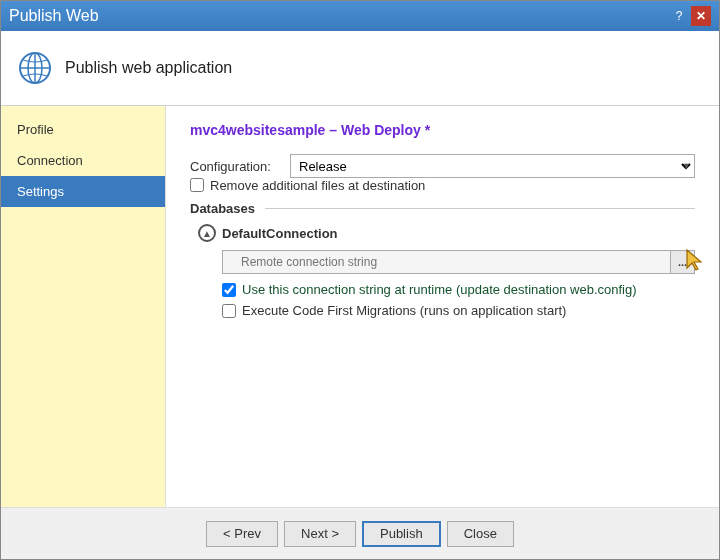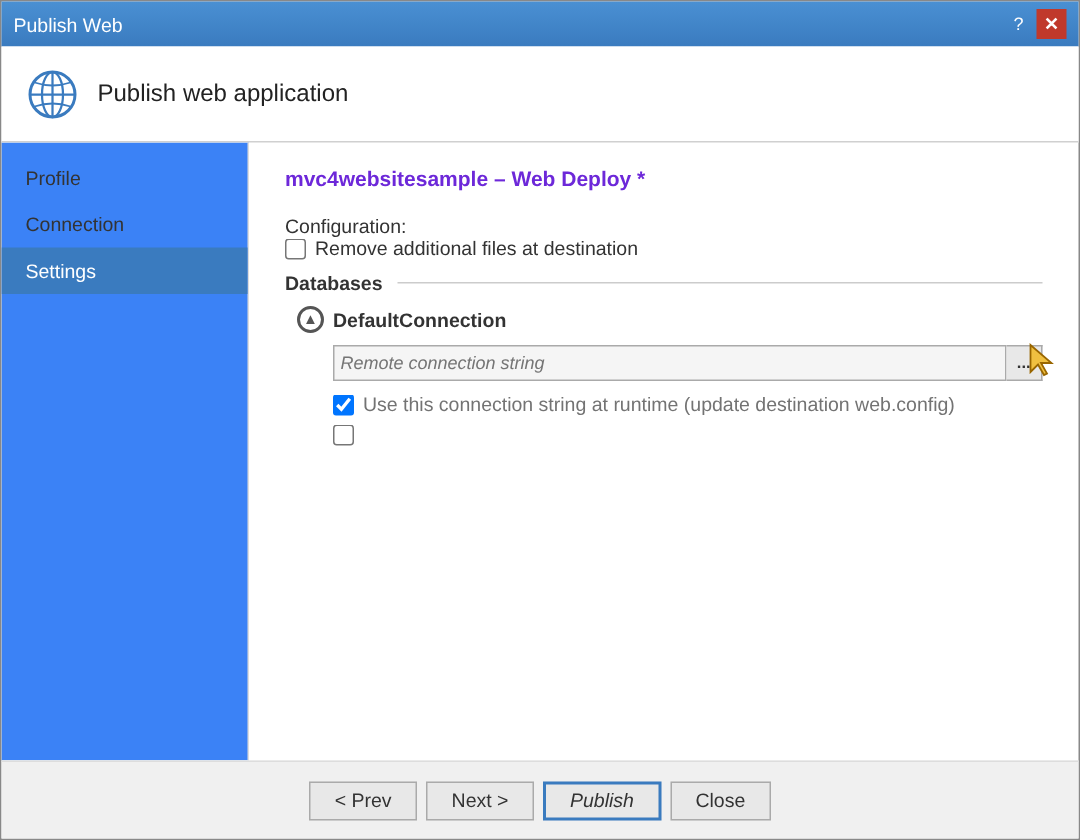--- a/index.html
+++ b/index.html
@@ -27,21 +27,21 @@
       background: linear-gradient(to bottom, #4a90d3, #3a7bbf);
       color: white;
       display: flex;
       align-items: center;
       justify-content: space-between;
       padding: 0 8px;
       height: 30px;
       flex-shrink: 0;
     }
     .title-bar-text {
-      font-size: 13px;
+      font-size: 16px;
       font-weight: normal;
     }
     .title-bar-buttons {
       display: flex;
       gap: 2px;
       align-items: center;
     }
     .title-btn {
       width: 20px;
       height: 20px;
@@ -60,39 +60,39 @@
       font-weight: bold;
     }
     .header-area {
       background: #fff;
       border-bottom: 1px solid #d0d0d0;
       padding: 10px 16px;
       display: flex;
       align-items: center;
       gap: 12px;
       flex-shrink: 0;
-      height: 64px;
+      height: 75px;
     }
     .globe-icon {
       width: 36px;
       height: 36px;
       flex-shrink: 0;
     }
     .header-title {
       font-size: 16px;
       color: #222;
     }
     .content-area {
       display: flex;
       flex: 1;
       overflow: hidden;
     }
     .sidebar {
       width: 165px;
-      background: #3b82f6;
+      background: #fef9c3;
       border-right: 1px solid #ddd;
       padding-top: 8px;
       flex-shrink: 0;
     }
     .sidebar-item {
       padding: 8px 16px;
       cursor: pointer;
       color: #333;
       font-size: 13px;
     }
@@ -139,21 +139,21 @@
       position: absolute;
       right: 4px;
       top: 50%;
       transform: translateY(-50%);
       font-size: 9px;
       pointer-events: none;
       color: #555;
     }
     .checkbox-row {
       display: flex;
-      align-items: flex-end;
+      align-items: flex-start;
       gap: 6px;
       margin-bottom: 8px;
     }
     .checkbox-row input[type=checkbox] {
       width: 14px;
       height: 14px;
     }
     .checkbox-row label {
       font-size: 13px;
       color: #333;
@@ -209,23 +209,22 @@
       display: flex;
       margin-left: 24px;
       margin-bottom: 8px;
     }
     .connection-string-input {
       flex: 1;
       height: 24px;
       border: 1px solid #aaa;
       background: #f5f5f5;
       font-size: 12px;
-      padding: 0 4px;
+      padding: 0 18px;
       color: #888;
-      font-style: italic;
     }
     .connection-string-btn {
       width: 24px;
       height: 24px;
       border: 1px solid #aaa;
       border-left: none;
       background: #e8e8e8;
       cursor: pointer;
       display: flex;
       align-items: center;
@@ -251,21 +250,21 @@
       gap: 6px;
       margin-left: 24px;
       margin-bottom: 6px;
     }
     .db-checkbox-row input[type=checkbox] {
       width: 14px;
       height: 14px;
     }
     .db-checkbox-row label {
       font-size: 13px;
-      color: #737373;
+      color: #14532d;
     }
     .db-checkbox-row label.normal {
       color: #333;
     }
     .footer {
       border-top: 1px solid #ddd;
       background: #f0f0f0;
       padding: 10px 16px;
       display: flex;
       justify-content: center;
@@ -279,21 +278,20 @@
       padding: 0 16px;
       border: 1px solid #aaa;
       background: #e8e8e8;
       font-size: 13px;
       cursor: pointer;
       color: #333;
     }
     .footer-btn.publish {
       background: #e8e8e8;
       border: 2px solid #3a7bbf;
-      font-style: italic;
     }
   </style>
 </head>
 <body>
 
 <div class="dialog">
 
   <div class="title-bar">
     <span class="title-bar-text">Publish Web</span>
     <div class="title-bar-buttons">
@@ -323,20 +321,25 @@
     </div>
 
     <div class="main-content">
       <div class="section-title">
         <span>mvc4websitesample</span>
         <span> – <span>Web Deploy *</span></span>
       </div>
 
       <div class="config-row">
         <span class="config-label">Configuration:</span>
+        <div class="select-wrapper">
+          <select>
+            <option>Release</option>
+          </select>
+        </div>
       </div>
 
       <div class="checkbox-row">
         <input type="checkbox" id="removeFiles" style="">
         <label for="removeFiles">Remove additional files at destination</label>
       </div>
 
       <div class="databases-section">
         <div class="databases-title">
           <span>Databases</span>
@@ -363,20 +366,21 @@
             </div>
           </div>
 
           <div class="db-checkbox-row">
             <input type="checkbox" id="useConn" checked="" style="">
             <label for="useConn">Use this connection string at runtime (update destination web.config)</label>
           </div>
 
           <div class="db-checkbox-row">
             <input type="checkbox" id="codeFirst" style="">
+            <label for="codeFirst" class="normal">Execute Code First Migrations (runs on application start)</label>
           </div>
         </div>
       </div>
     </div>
   </div>
 
   <div class="footer">
     <button class="footer-btn">&lt; Prev</button>
     <button class="footer-btn">Next &gt;</button>
     <button class="footer-btn publish">Publish</button>

